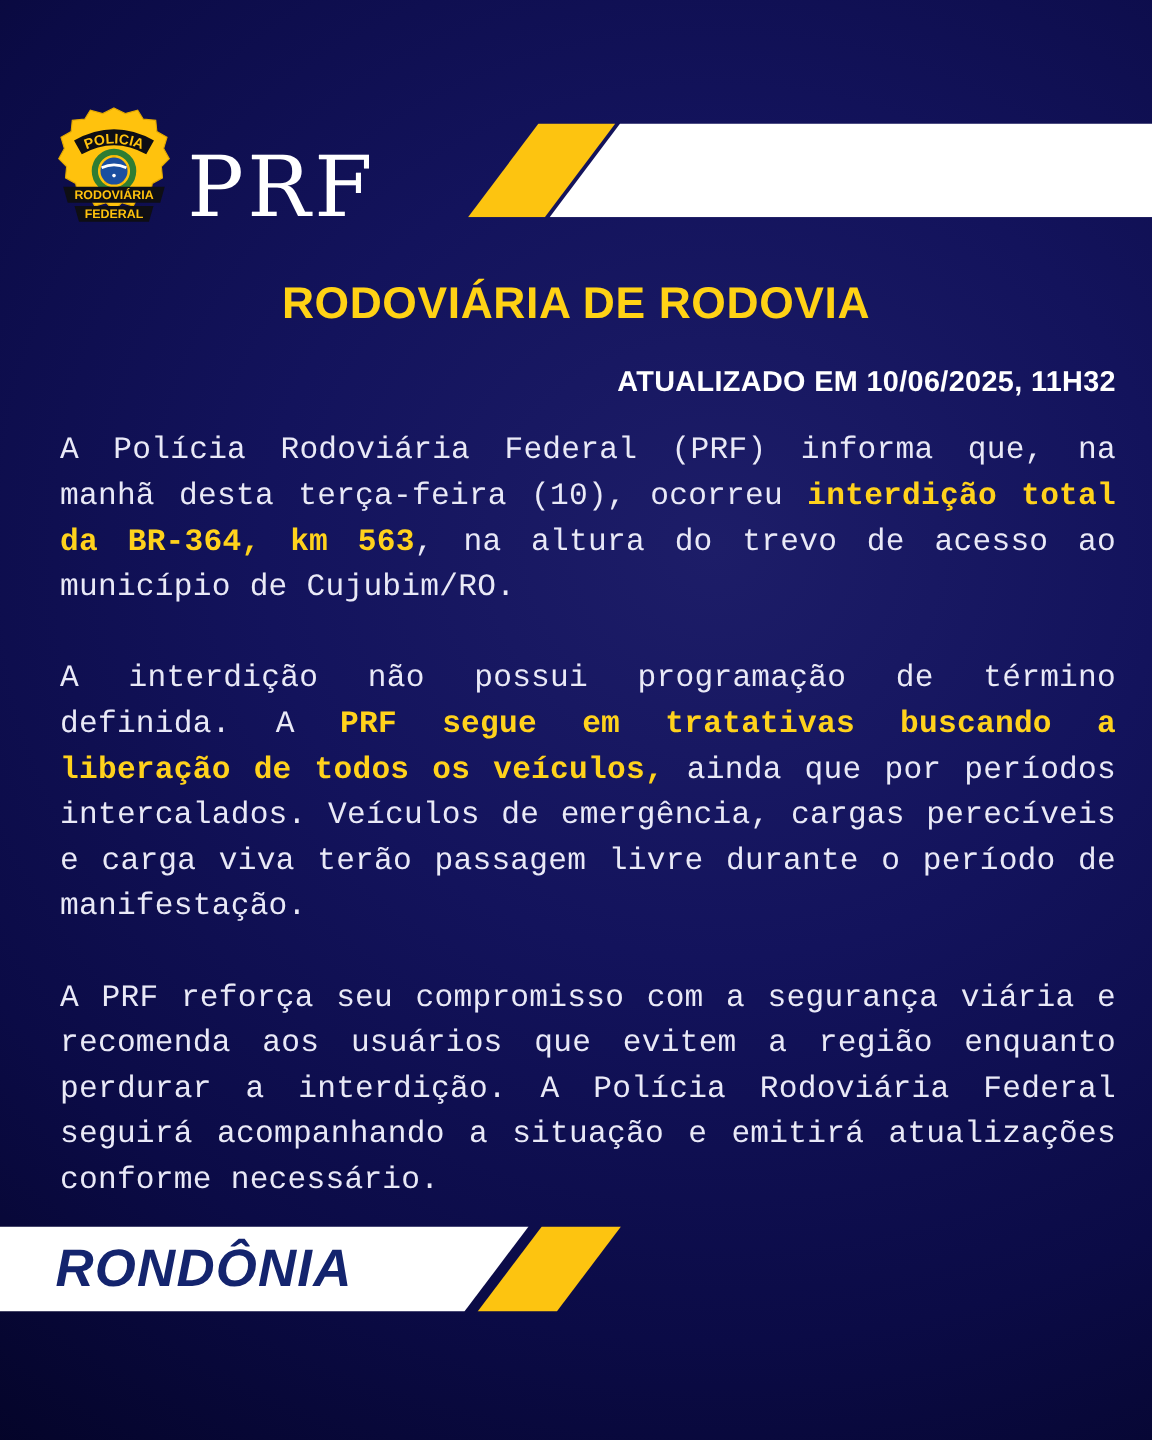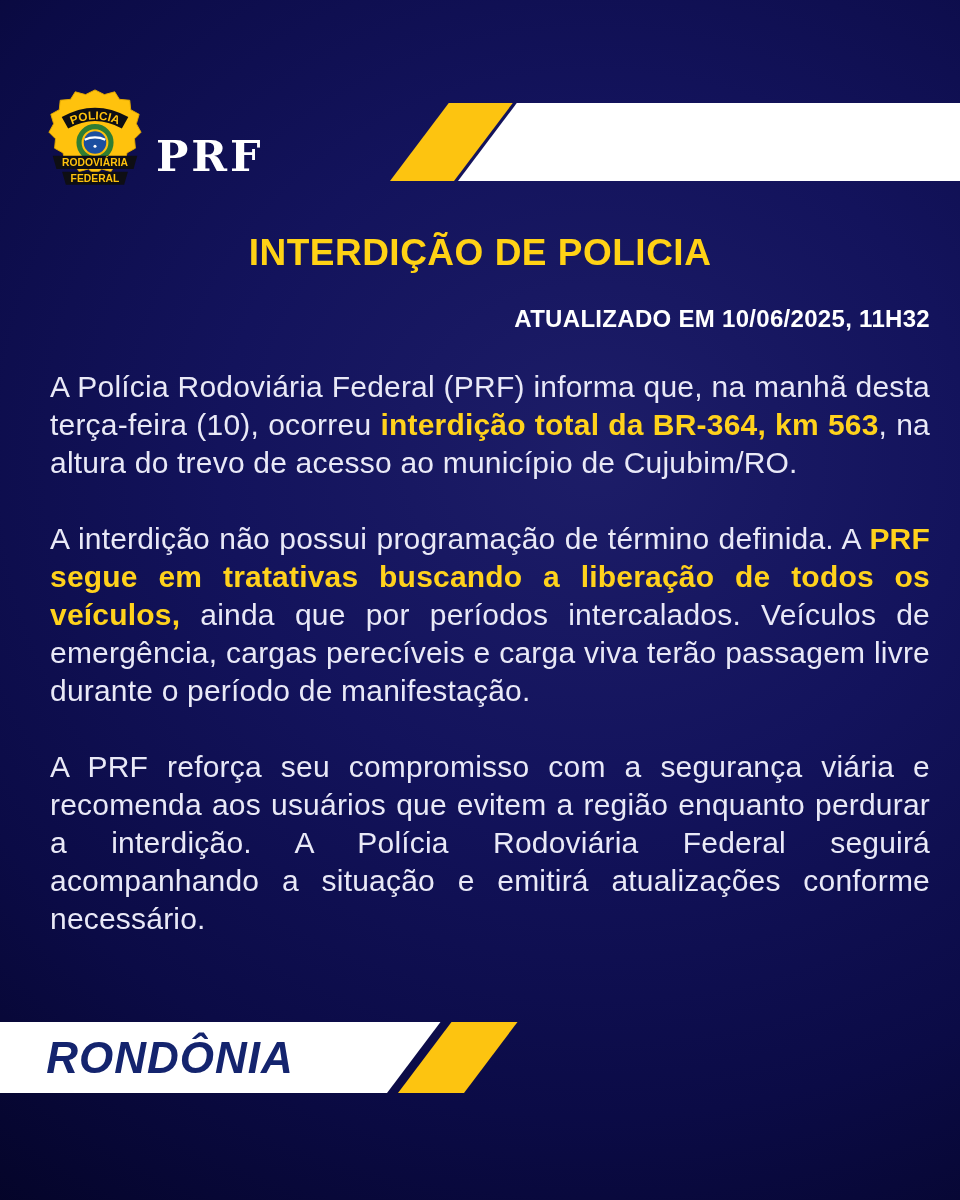--- a/index.html
+++ b/index.html
@@ -7,22 +7,22 @@
   .page {
     position:relative; width:960px; height:1200px; overflow:hidden;
     background: radial-gradient(ellipse 130% 95% at 62% 38%,
       #1d1d68 0%, #13135c 30%, #0b0b46 58%, #040428 82%, #02021a 100%);
     font-family:"Liberation Sans", sans-serif;
   }
 
   
   .header { position:absolute; top:88px; left:48px; display:flex; align-items:center; gap:14px; }
   .brand-text {
-    font-family:"DejaVu Serif", serif; font-weight:700; color:#ffffff;
-    font-size:43px; letter-spacing:3px; line-height:1; margin-top:25px;
+    font-family:"DejaVu Serif", serif; font-weight:400; color:#ffffff;
+    font-size:70px; letter-spacing:3px; line-height:1; margin-top:25px;
   }
 
   
   .banner { position:absolute; left:0; right:0; overflow:hidden; }
   .banner .shape { position:absolute; top:0; height:100%; transform:skewX(-37deg); transform-origin:bottom left; }
   .top-banner { top:103px; height:78px; }
   .top-banner .chip  { left:390px; width:64px;  background:#fdc410; }
   .top-banner .strip { left:458px; width:620px; background:#ffffff; }
   .bottom-banner { top:1022px; height:71px;padding-left:33px; }
   .bottom-banner .strip { left:-60px; width:447px; background:#ffffff; }
@@ -38,23 +38,23 @@
   
   .notice-title {
     position:absolute; top:232px; left:0; width:960px; text-align:center;
     color:#ffd215; font-size:37px; font-weight:800; letter-spacing:0.5px;
   }
   .notice-updated {
     position:absolute; top:305px; left:0; right:30px; text-align:right;
     color:#ffffff; font-size:24px; font-weight:bold; letter-spacing:0.3px;
   }
   .body-copy {
-    position:absolute; top:368px; left:50px; width:880px;
-    color:#e9e9f7; font-size:30px; line-height:38px; letter-spacing:0.2px;
-    text-align:justify; text-align-last:left;
+    position:absolute; top:356px; left:50px; width:880px;
+    color:#e9e9f7; font-size:26px; line-height:38px; letter-spacing:0.2px;
+    text-align:justify; text-align-last:left;font-family:Liberation Mono, monospace;
   }
   .body-copy p { margin-bottom:38px; }
   .hl { color:#ffd21c; font-weight:bold; }
 
   
   .badge-txt { font-family:"Liberation Sans", sans-serif; font-weight:bold; }
 </style>
 </head>
 <body>
 
@@ -79,21 +79,21 @@
       <text class="badge-txt" x="50" y="100" text-anchor="middle" font-size="11" fill="#ffc20d">FEDERAL</text>
     </svg>
     <div class="brand-text">PRF</div>
   </div>
 
   <div class="banner top-banner">
     <div class="shape chip"></div>
     <div class="shape strip"></div>
   </div>
 
-  <div class="notice-title">INTERDIÇÃO DE POLICIA</div>
+  <div class="notice-title">RODOVIÁRIA DE RODOVIA</div>
 
   <div class="notice-updated">ATUALIZADO EM 10/06/2025, 11H32</div>
 
   <div class="body-copy">
     <p><span>A Polícia Rodoviária Federal (PRF) informa que, na manhã desta terça-feira (10), ocorreu </span><span class="hl">interdição total da BR-364, km 563</span><span>, na altura do trevo de acesso ao município de Cujubim/RO.</span></p>
     <p><span>A interdição não possui programação de término definida. A </span><span class="hl">PRF segue em tratativas buscando a liberação de todos os veículos,</span><span> ainda que por períodos intercalados. Veículos de emergência, cargas perecíveis e carga viva terão passagem livre durante o período de manifestação.</span></p>
     <p><span>A PRF reforça seu compromisso com a segurança viária e recomenda aos usuários que evitem a região enquanto perdurar a interdição. A Polícia Rodoviária Federal seguirá acompanhando a situação e emitirá atualizações conforme necessário.</span><span class="hl"></span><span></span></p>
   </div>
 
   <div class="banner bottom-banner">

